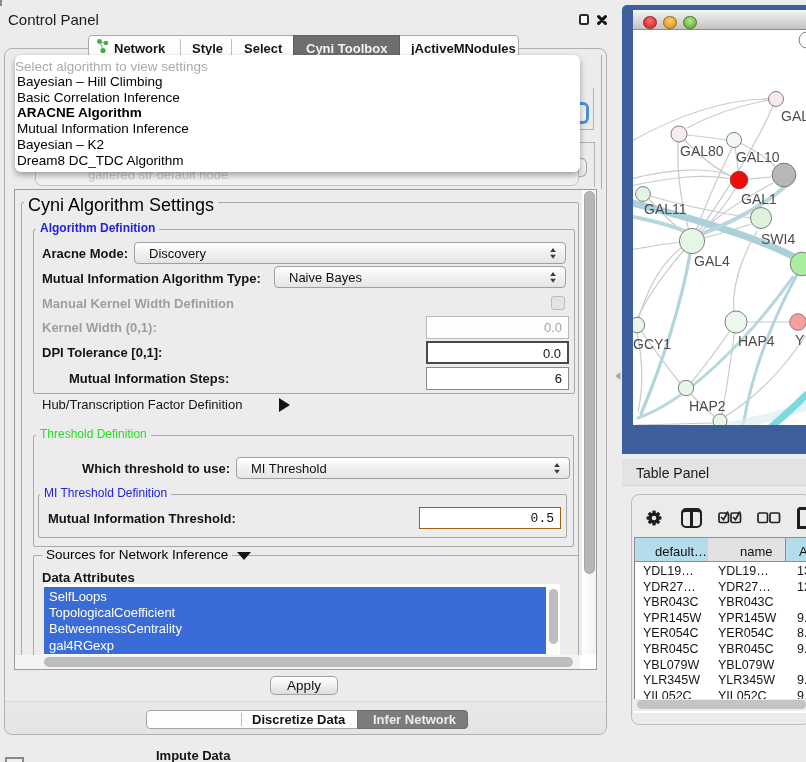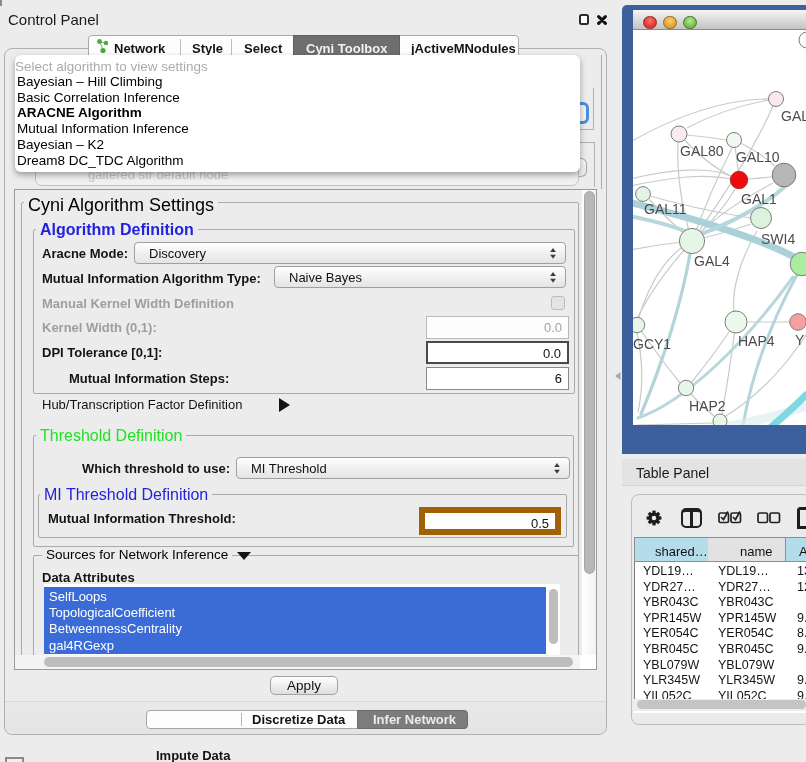--- a/index.html
+++ b/index.html
@@ -6,21 +6,21 @@
 body{width:806px;height:762px;background:#ececec;font-family:"Liberation Sans",sans-serif;position:relative;overflow:hidden;}
 .abs{position:absolute;}
 .b{font-weight:bold;}
 .lbl{position:absolute;font-size:13px;color:#141414;white-space:nowrap;}
 .dis{color:#9e9e9e;}
 .combo{position:absolute;border:1px solid #9f9f9f;border-radius:4px;background:linear-gradient(#ffffff,#f2f2f2 45%,#e4e4e4);box-sizing:border-box;height:22px;}
 .combo .tx{position:absolute;left:14px;top:3px;font-size:13px;color:#111;}
 .combo svg{position:absolute;right:9px;top:5px;}
 .field{position:absolute;background:#fff;box-sizing:border-box;height:23px;font-size:13px;color:#111;text-align:right;padding:3px 6px 0 0;}
 .gbox{position:absolute;border:1px solid #a9a9a9;border-radius:2px;}
-.glab{position:absolute;background:#ececec;padding:0 4px;font-size:16px;white-space:nowrap;}
+.glab{position:absolute;background:#ececec;padding:0 4px;font-size:12px;white-space:nowrap;}
 </style>
 </head>
 <body>
 
 <div class="abs" style="left:0;top:0;width:2px;height:6px;background:#8a8a8a;"></div>
 
 <div class="abs" style="left:8px;top:11px;font-size:15px;color:#1a1a1a;">Control Panel</div>
 <div class="abs" style="left:579px;top:14px;width:10px;height:10.5px;border:2px solid #2a2a2a;border-radius:2.5px;background:#fff;box-sizing:border-box;"></div>
 <svg class="abs" style="left:596.5px;top:15px;" width="10" height="10" viewBox="0 0 10 10">
     <path d="M1.6 1.6 L8.4 8.4 M8.4 1.6 L1.6 8.4" stroke="#111" stroke-width="3" stroke-linecap="round"></path>
@@ -99,21 +99,21 @@
     <svg width="6" height="11" viewBox="0 0 6 11">
       <polygon points="3,0 5.8,4.1 0.2,4.1" fill="#3a3a3a"></polygon>
       <polygon points="0.2,6.7 5.8,6.7 3,10.8" fill="#3a3a3a"></polygon>
     </svg>
   </div>
 
 <div class="gbox" style="left:38px;top:494px;width:527px;height:42px;"></div>
 <div class="glab" style="left:40px;top:486px;color:#2222dd;">MI Threshold Definition</div>
 
 <div class="lbl b" style="left:48px;top:511px;">Mutual Information Threshold:</div>
-<div class="field" style="left:419px;top:507px;width:142px;height:28px;border:6px solid #a16207;">0.5</div>
+<div class="field" style="left:419px;top:507px;width:142px;height:22px;border:1px solid #a16207;font-family:Liberation Mono, monospace;">0.5</div>
 
 <div class="gbox" style="left:33px;top:555px;width:544px;height:110px;border-bottom:none;"></div>
 <div class="glab" style="left:42px;top:547px;font-size:13.5px;">Sources for Network Inference</div>
 <svg class="abs" style="left:237px;top:551px;" width="14" height="9" viewBox="0 0 14 9">
     <polygon points="0,1 14,1 7,9" fill="#141414"></polygon>
   </svg>
 <div class="lbl b" style="left:42px;top:570px;">Data Attributes</div>
 
 <div class="abs" style="left:44px;top:584px;width:516px;height:72px;background:#fff;"></div>
 <div class="abs" style="left:44px;top:587px;width:502px;height:67px;background:#3a6bd7;"></div>
@@ -272,21 +272,21 @@
     </g>
   </svg>
 <svg class="abs" style="left:797px;top:507px;" width="9" height="22" viewBox="0 0 9 22">
     <path d="M1.5 1.5 L9 1.5 M1.5 1.5 L1.5 20.5 L9 20.5" fill="none" stroke="#1d1d1d" stroke-width="3"></path>
   </svg>
 
 <div class="abs" style="left:634px;top:537px;width:172px;height:175px;background:#fff;border-left:1px solid #7c7c7c;box-sizing:border-box;"></div>
 <div class="abs" style="left:634px;top:537px;width:75px;height:25px;background:#b5dcea;border:1px solid #8e8e8e;box-sizing:border-box;"></div>
 <div class="abs" style="left:708px;top:537px;width:78px;height:25px;background:#e2e2e2;border:1px solid #8e8e8e;border-left:none;box-sizing:border-box;"></div>
 <div class="abs" style="left:785px;top:537px;width:21px;height:25px;background:#b5dcea;border:1px solid #8e8e8e;border-left:1px solid #8e8e8e;border-right:none;box-sizing:border-box;"></div>
-<div class="abs" style="left:655px;top:544px;font-size:13px;color:#111;">shared…</div>
+<div class="abs" style="left:655px;top:544px;font-size:13px;color:#111;">default…</div>
 <div class="abs" style="left:740px;top:544px;font-size:13px;color:#111;">name</div>
 <div class="abs" style="left:799px;top:544px;font-size:13px;color:#111;">A</div>
 
 <div class="abs" style="left:643px;top:564px;font-size:12.5px;color:#151515;line-height:15.6px;white-space:nowrap;">YDL19…<br>YDR27…<br>YBR043C<br>YPR145W<br>YER054C<br>YBR045C<br>YBL079W<br>YLR345W<br>YIL052C</div>
 <div class="abs" style="left:718px;top:564px;font-size:12.5px;color:#151515;line-height:15.6px;white-space:nowrap;">YDL19…<br>YDR27…<br>YBR043C<br>YPR145W<br>YER054C<br>YBR045C<br>YBL079W<br>YLR345W<br>YIL052C</div>
 <div class="abs" style="left:797px;top:564px;font-size:12.5px;color:#151515;line-height:15.6px;white-space:nowrap;">13<br>12<br><br>9.<br>8.<br>9.<br><br>9.<br>9.</div>
 
 <div class="abs" style="left:634px;top:699px;width:172px;height:12px;background:#ededed;"></div>
 <div class="abs" style="left:637px;top:700px;width:169px;height:9px;border-radius:4.5px;background:#c4c4c4;"></div>
 <div class="abs" style="left:634px;top:711px;width:172px;height:2px;background:#fff;"></div>

